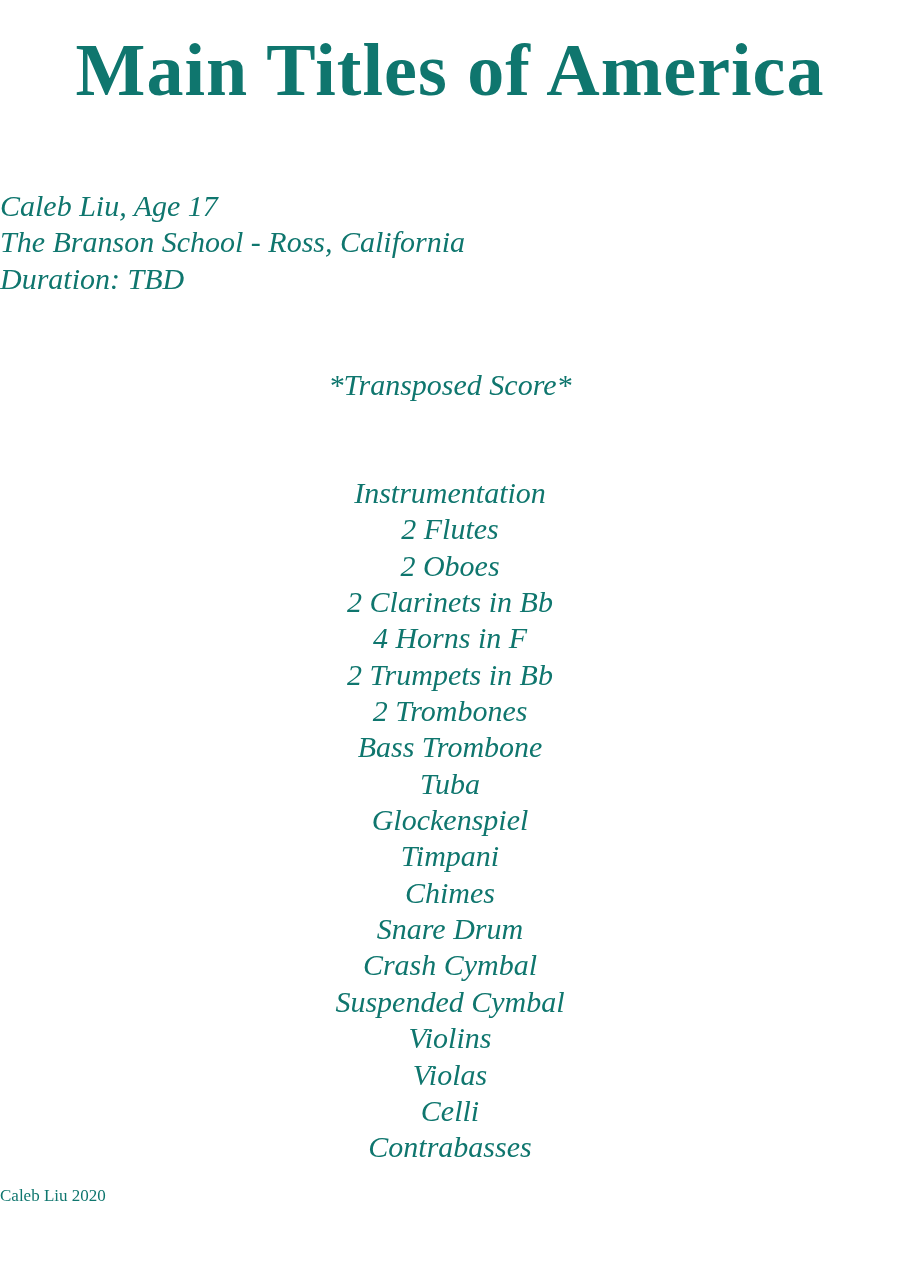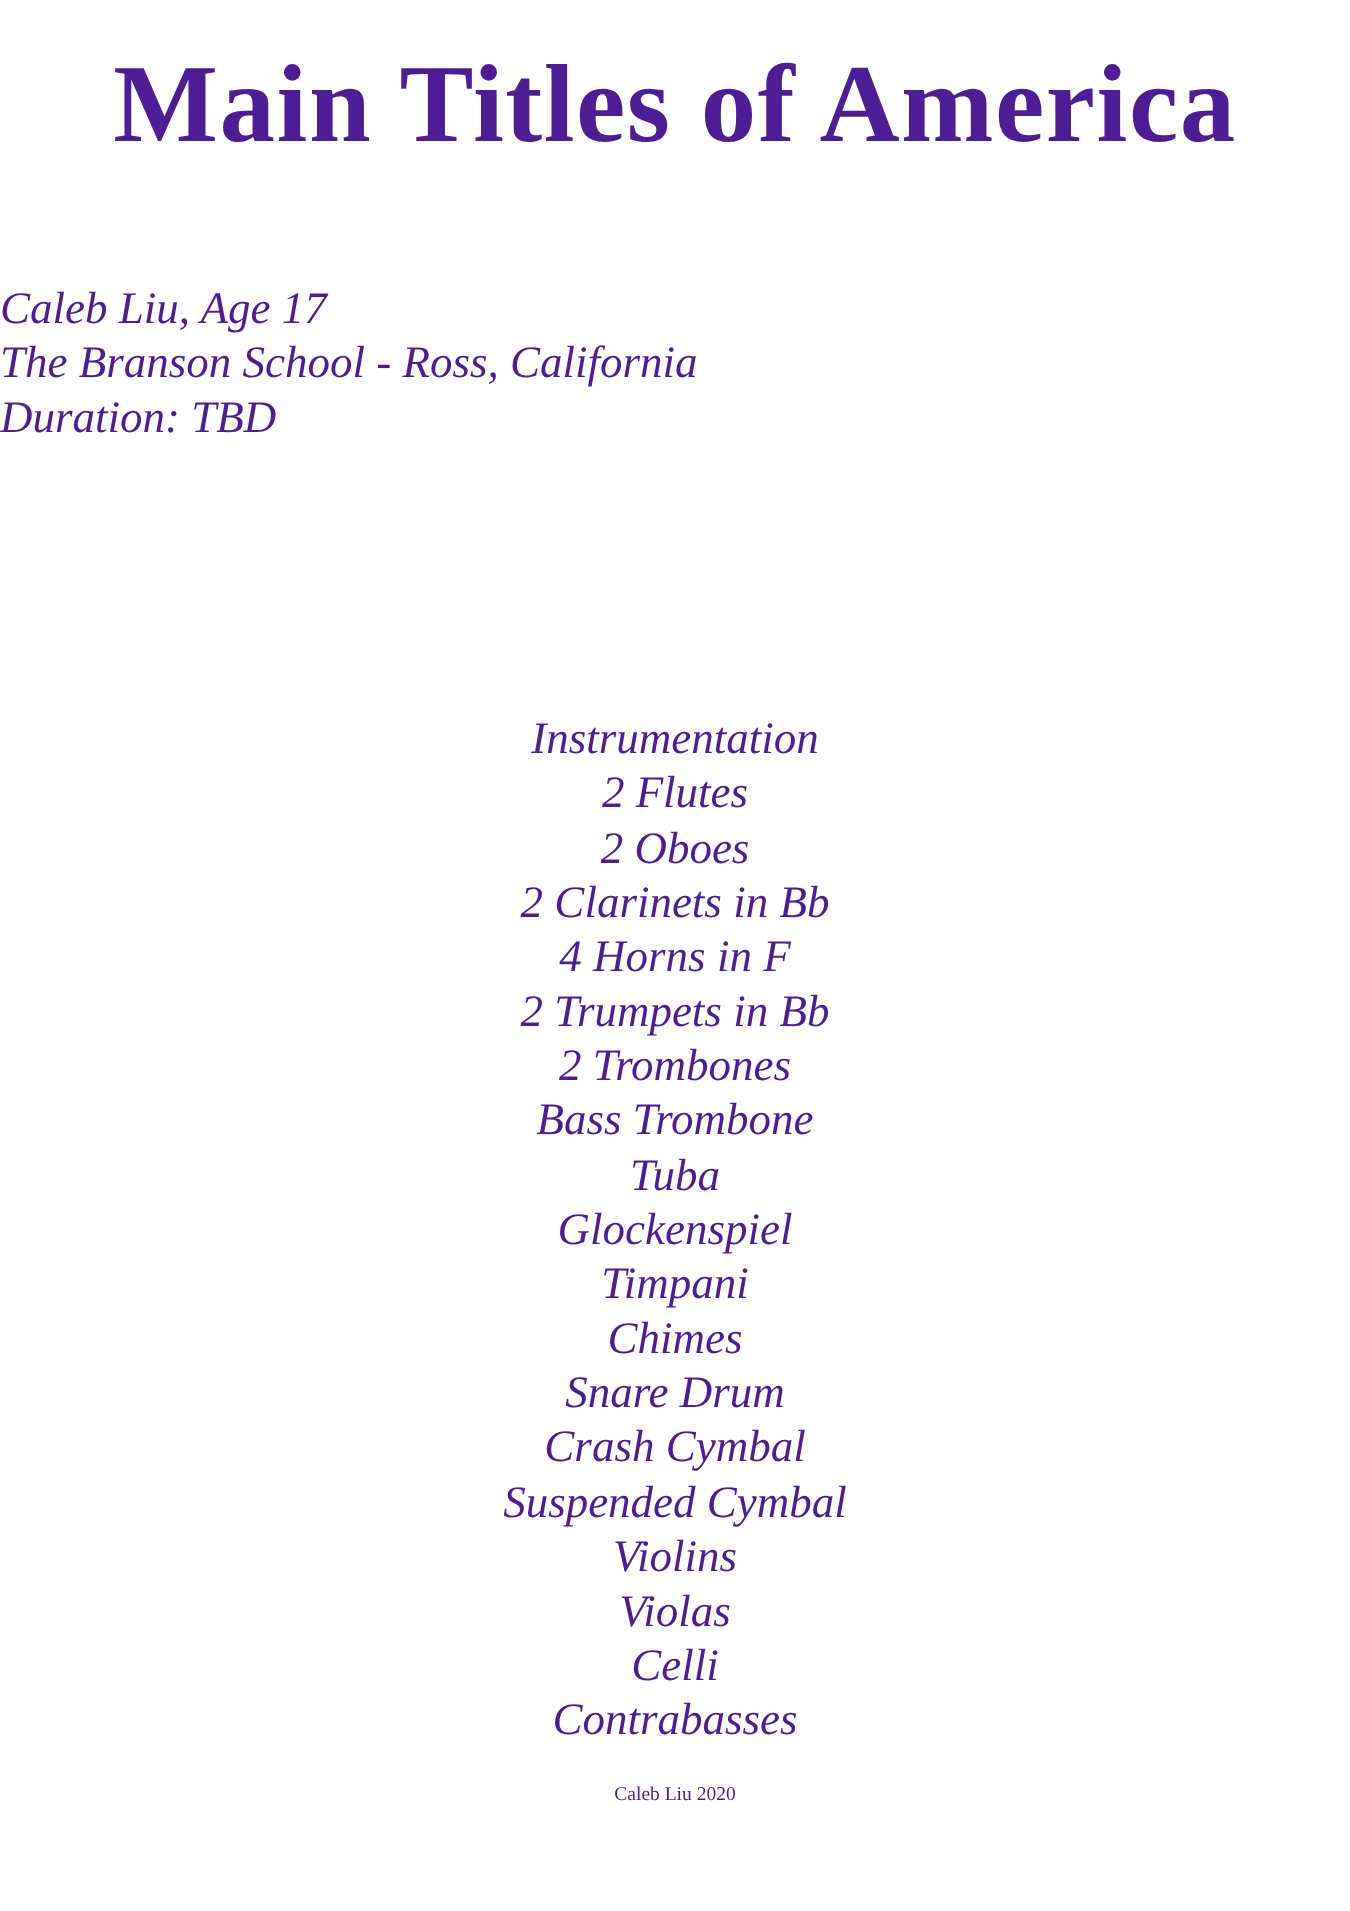--- a/index.html
+++ b/index.html
@@ -5,21 +5,21 @@
   html, body {
     margin: 0;
     padding: 0;
     background: #ffffff;
   }
   .page {
     position: relative;
     width: 900px;
     height: 1274px;
     background: #ffffff;
-    color: #4c1d95;
+    color: #0f766e;
     font-family: "Liberation Serif", "DejaVu Serif", serif;
     overflow: hidden;
   }
   .doc-title {
     position: absolute;
     top: 33px;
     left: 0;
     width: 100%;
     margin: 0;
     text-align: center;
@@ -58,39 +58,39 @@
     text-align: center;
     font-style: italic;
     font-size: 30px;
     line-height: 36.35px;
   }
   .footer-credit {
     position: absolute;
     top: 1189px;
     left: 0;
     width: 100%;
-    text-align: center;
     font-style: normal;
-    font-size: 13px;
+    font-size: 17px;
     line-height: 14px;
   }
 </style>
 </head>
 <body>
 
 <div class="page">
 
   <h1 class="doc-title">Main Titles of America</h1>
 
   <div class="byline-block">
     <div>Caleb Liu, Age 17</div>
     <div>The Branson School - Ross, California</div>
     <div>Duration: TBD</div>
   </div>
 
+  <div class="score-note">*Transposed Score*</div>
 
   <div class="instrumentation-block">
     <div>Instrumentation</div>
     <div>2 Flutes</div>
     <div>2 Oboes</div>
     <div>2 Clarinets in Bb</div>
     <div>4 Horns in F</div>
     <div>2 Trumpets in Bb</div>
     <div>2 Trombones</div>
     <div>Bass Trombone</div>

